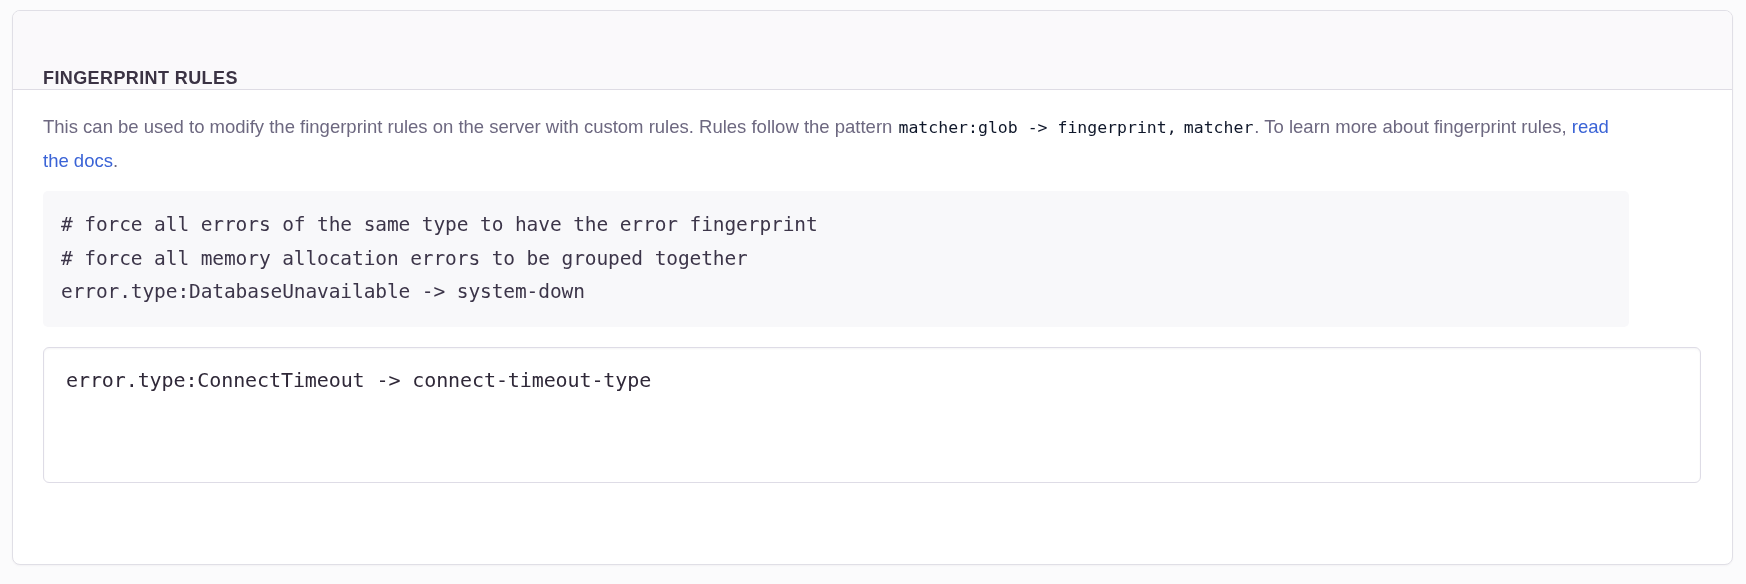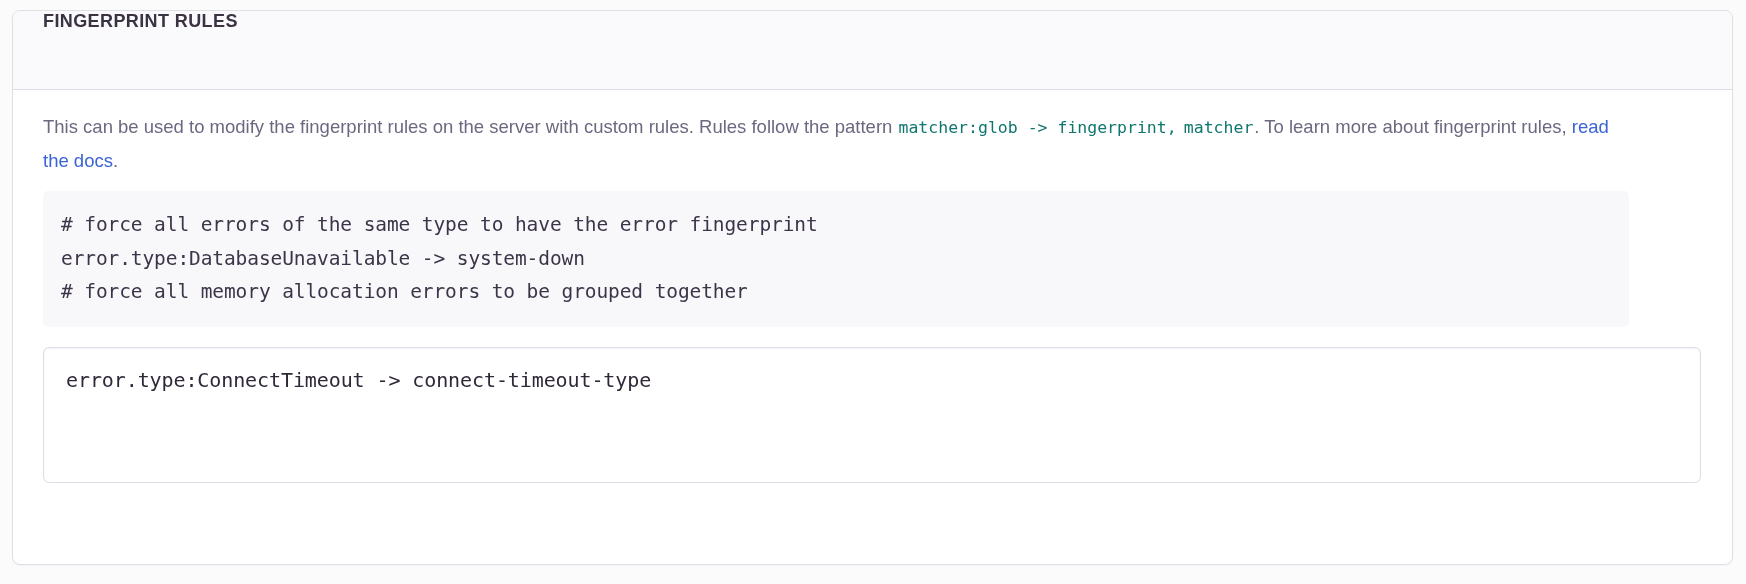--- a/index.html
+++ b/index.html
@@ -27,21 +27,21 @@
     box-sizing: border-box;
     overflow: hidden;
     box-shadow: 0 1px 2px rgba(43, 34, 51, 0.04);
   }
 
   .panel-header {
     height: 79px;
     background: #faf9fb;
     border-bottom: 1px solid #dedce4;
     display: flex;
-    align-items: flex-start;
+    align-items: flex-end;
     padding: 0 30px;
     box-sizing: border-box;
   }
 
   .panel-header-title {
     font-size: 18px;
     font-weight: bold;
     letter-spacing: 0.4px;
     color: #3b3344;
     text-transform: uppercase;
@@ -59,21 +59,21 @@
     color: #6d6880;
     max-width: 1570px;
     margin: 0 0 14px 0;
     font-family: "Liberation Sans", sans-serif;
   }
 
   .description code,
   code.inline-code {
     font-family: "DejaVu Sans Mono", "Liberation Mono", monospace;
     font-size: 16.5px;
-    color: #0f766e;
+    color: #0f172a;
     background: transparent;
     padding: 0 1px;
     white-space: pre;
   }
 
   .doc-link {
     color: #3a63d6;
     text-decoration: none;
   }
 
@@ -125,20 +125,20 @@
   </div>
 
   <div class="panel-body">
 
     <p class="description">
       <span>This can be used to modify the fingerprint rules on the server with custom rules. Rules follow the pattern </span><code class="inline-code">matcher:glob -&gt; fingerprint,</code> <code class="inline-code">matcher</code><span>. To learn more about fingerprint rules, </span><a href="#" class="doc-link">read the docs</a><span>.</span>
     </p>
 
     <div class="code-sample">
       <div class="code-line"># force all errors of the same type to have the error fingerprint</div>
+      <div class="code-line"># force all memory allocation errors to be grouped together</div>
       <div class="code-line">error.type:DatabaseUnavailable -&gt; system-down</div>
-      <div class="code-line"># force all memory allocation errors to be grouped together</div>
     </div>
 
     <textarea class="rules-input" spellcheck="false" placeholder="error.type:ConnectTimeout -&gt; connect-timeout-type" style="">error.type:ConnectTimeout -&gt; connect-timeout-type</textarea>
 
   </div>
 </div>
 
 </body></html>

